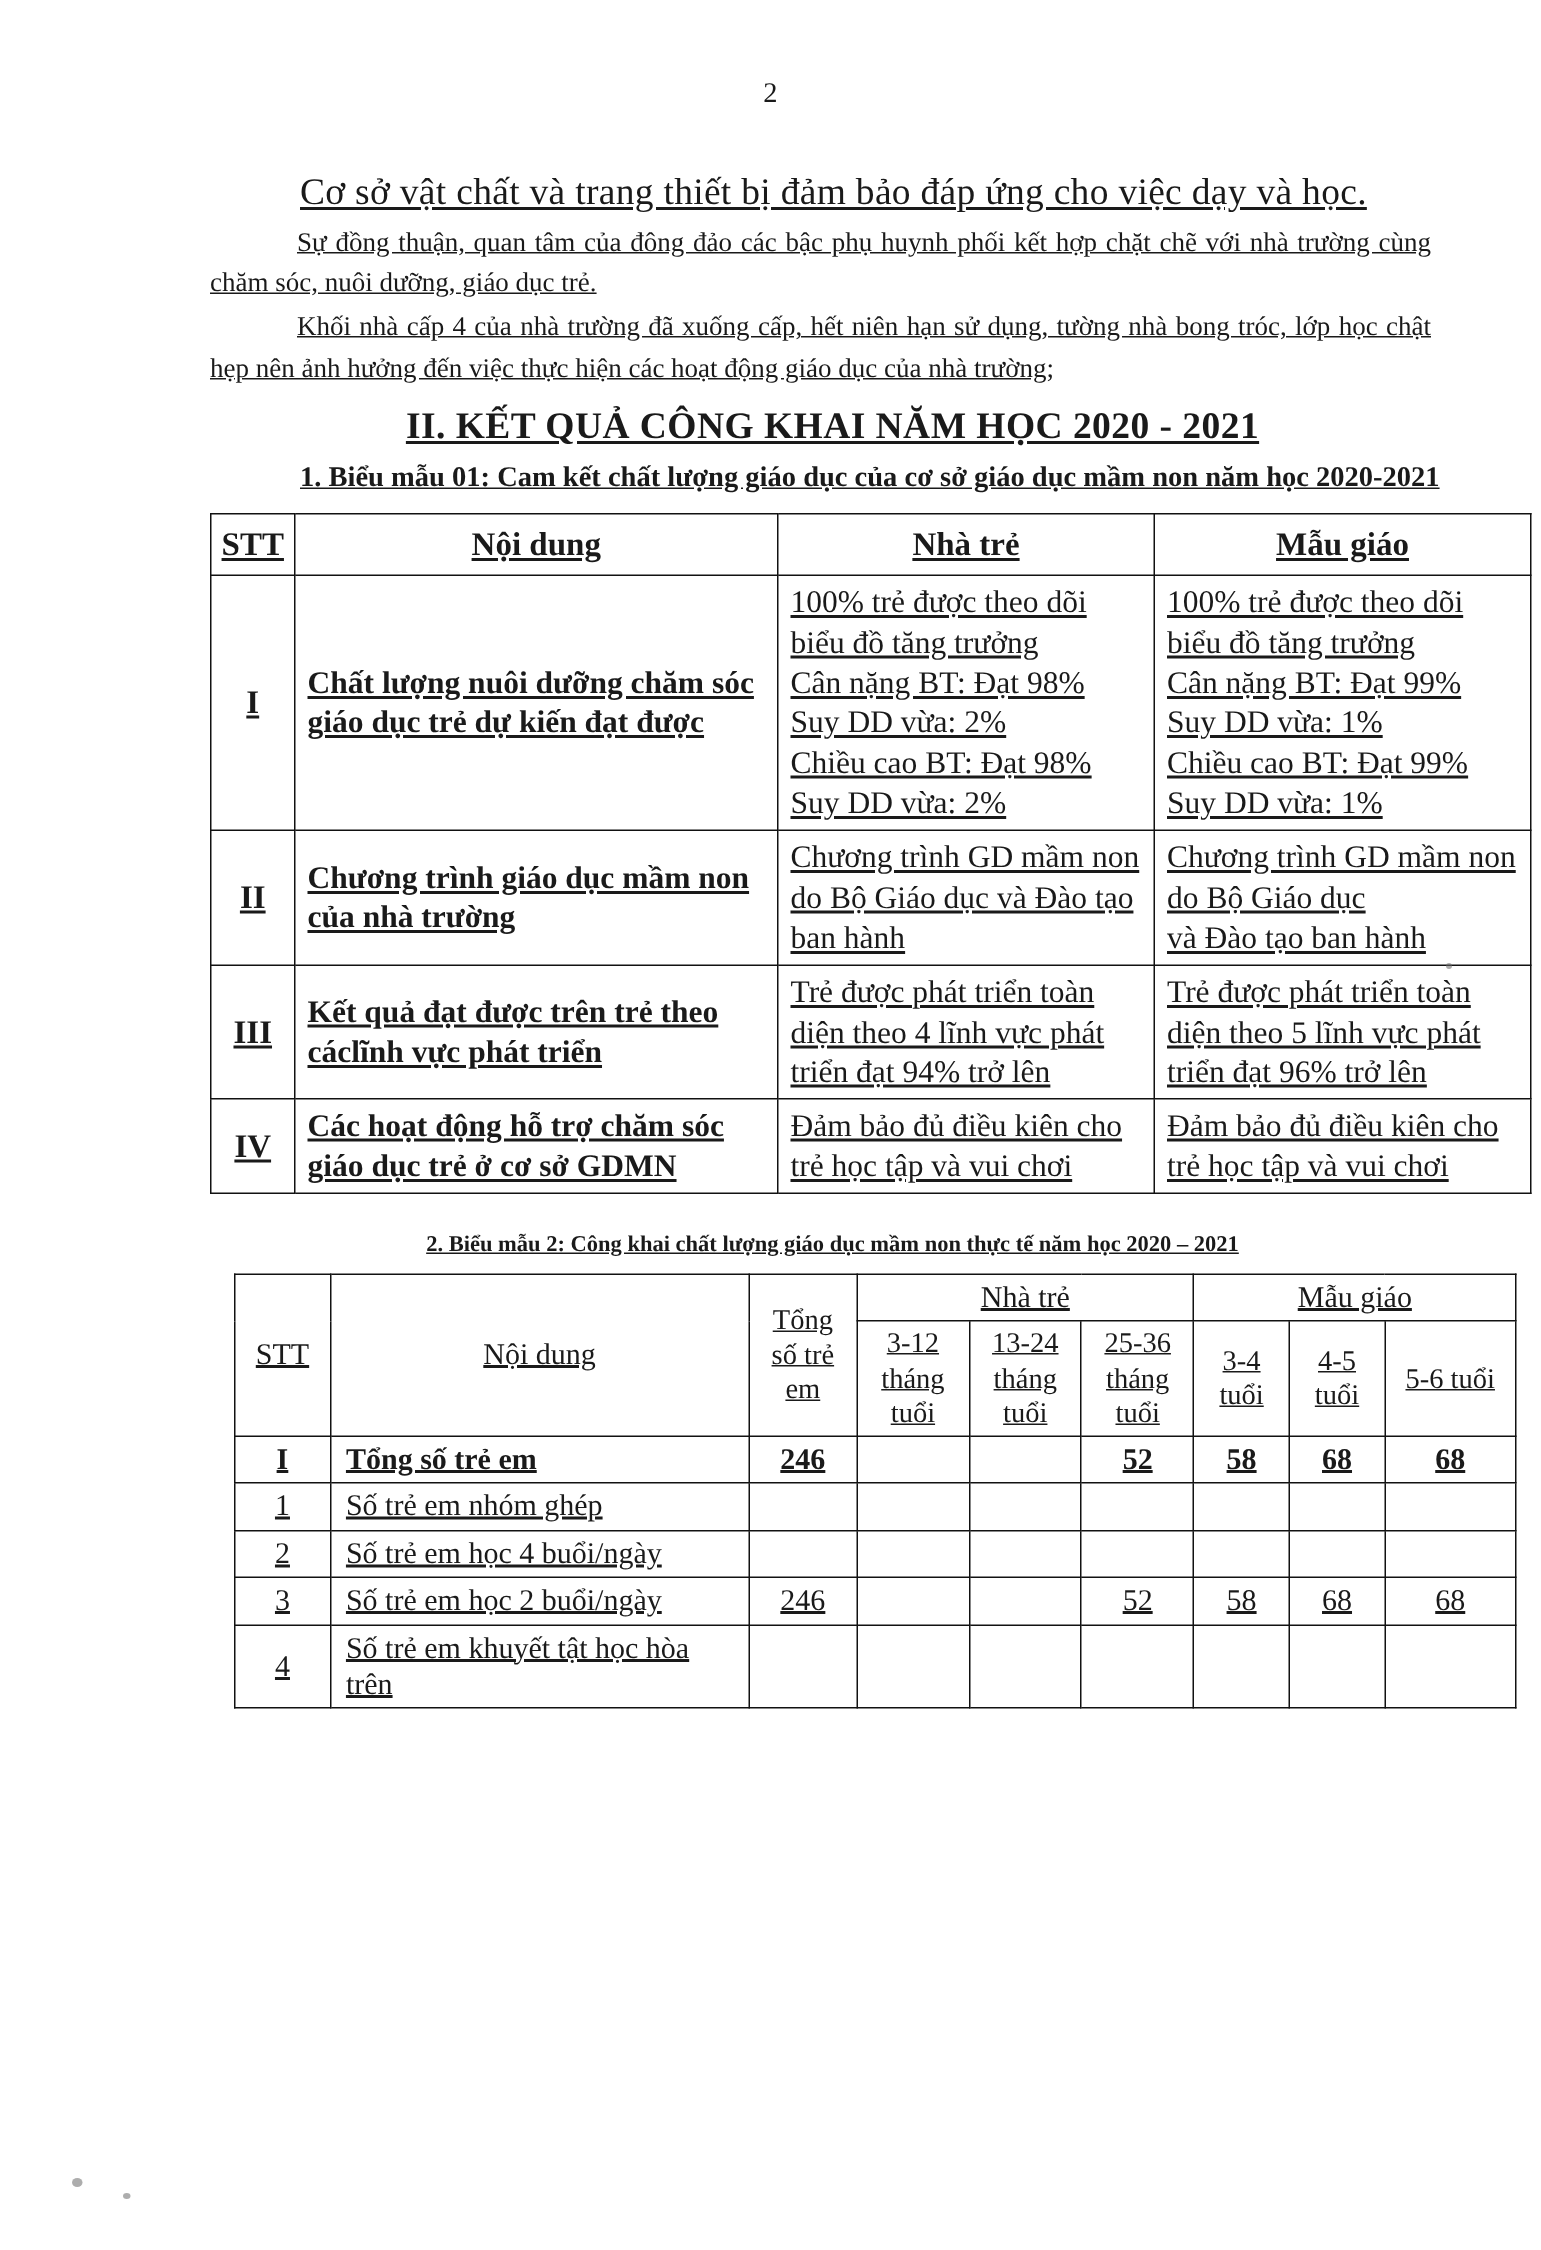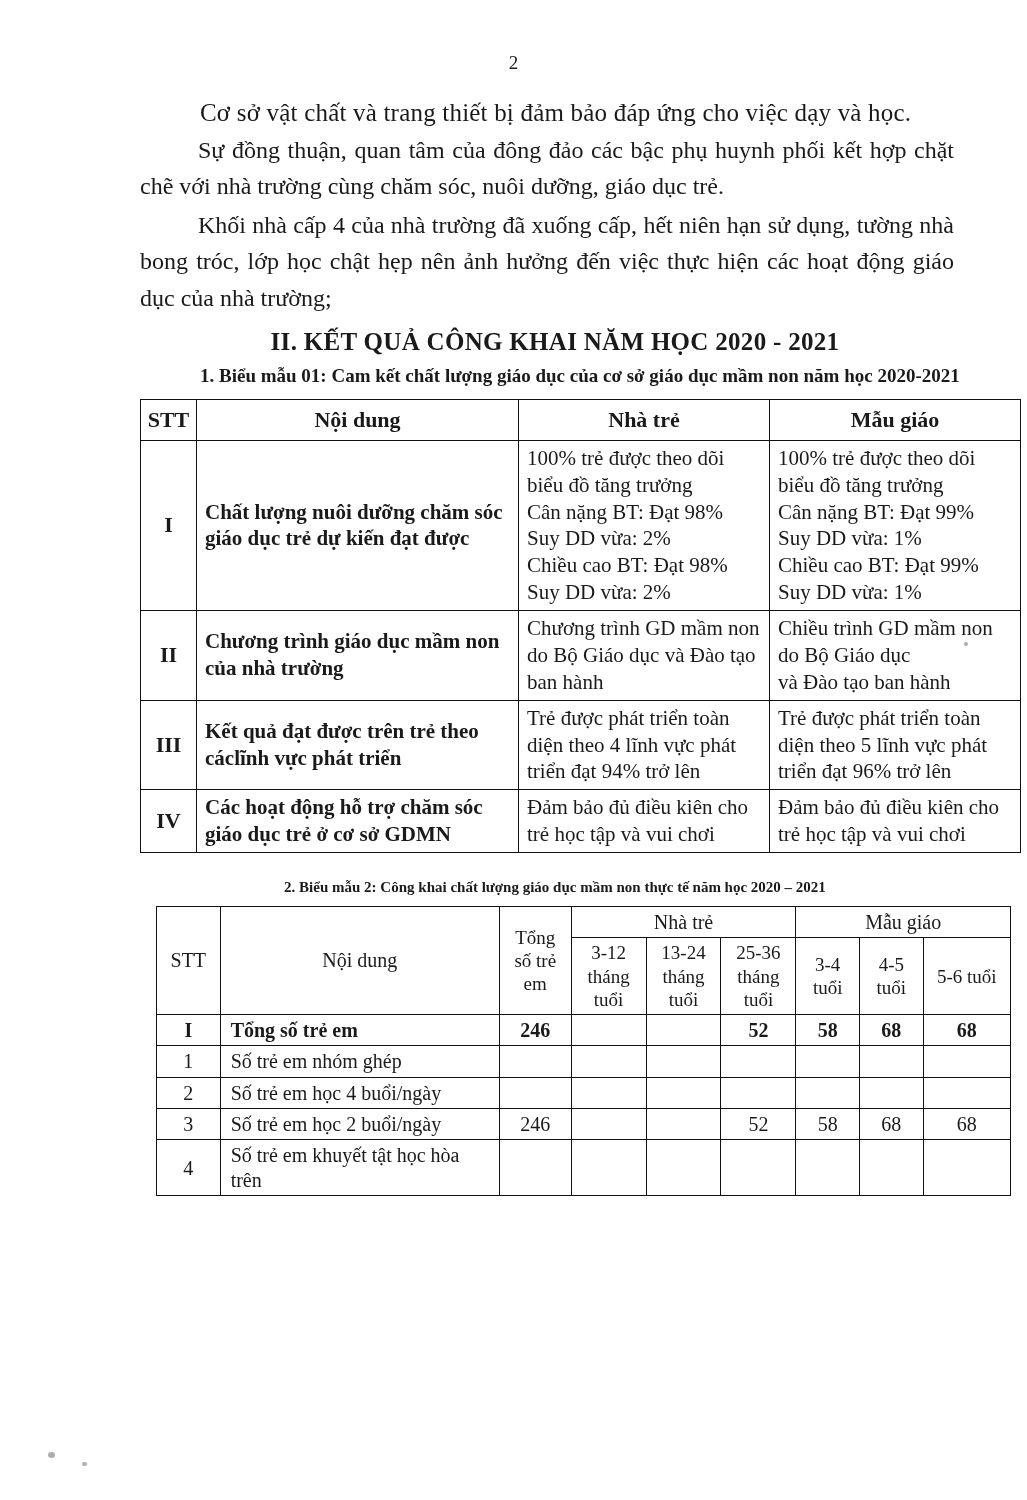--- a/index.html
+++ b/index.html
@@ -18,25 +18,26 @@
     box-sizing:border-box;
   }
   .page-number{
     position:absolute;
     top:52px;left:0;width:1027px;
     text-align:center;
     font-size:19px;
   }
   .content{
     position:absolute;
-    left:140px;top:92px;
+    left:140px;top:108px;
     width:830px;
+    text-decoration:underline;
   }
   .para{
-    font-size:24px;
+    font-size:18px;
     line-height:1.52;
     text-align:justify;
     margin:0 16px 2px 0;
   }
   .indent{ text-indent:58px; }
   .heading-main{
     font-size:25px;
     line-height:1.35;
     margin:4px 0 2px 0;
     text-indent:60px;
@@ -175,21 +176,21 @@
           <td class="cell" style="white-space:pre-line">100% trẻ được theo dõi biểu đồ tăng trưởng
 Cân nặng BT: Đạt 99%
 Suy DD vừa:  1%
 Chiều cao BT: Đạt 99%
 Suy DD vừa:  1%</td>
         </tr>
         <tr>
           <td class="stt">II</td>
           <td class="nd">Chương trình giáo dục mầm non của nhà trường</td>
           <td class="cell" style="white-space:pre-line">Chương trình GD mầm non do Bộ Giáo dục và Đào tạo ban hành</td>
-          <td class="cell cmid" style="white-space:pre-line">Chiều trình GD mầm non do Bộ Giáo dục
+          <td class="cell cmid" style="white-space:pre-line">Chương trình GD mầm non do Bộ Giáo dục
 và Đào tạo ban hành</td>
         </tr>
         <tr>
           <td class="stt">III</td>
           <td class="nd">Kết quả đạt được trên trẻ theo cáclĩnh vực phát triển</td>
           <td class="cell" style="white-space:pre-line">Trẻ được phát triển toàn diện theo 4 lĩnh vực phát triển đạt 94% trở lên</td>
           <td class="cell cmid" style="white-space:pre-line">Trẻ được phát triển toàn diện theo 5 lĩnh vực phát triển đạt 96% trở lên</td>
         </tr>
         <tr>
           <td class="stt">IV</td>

